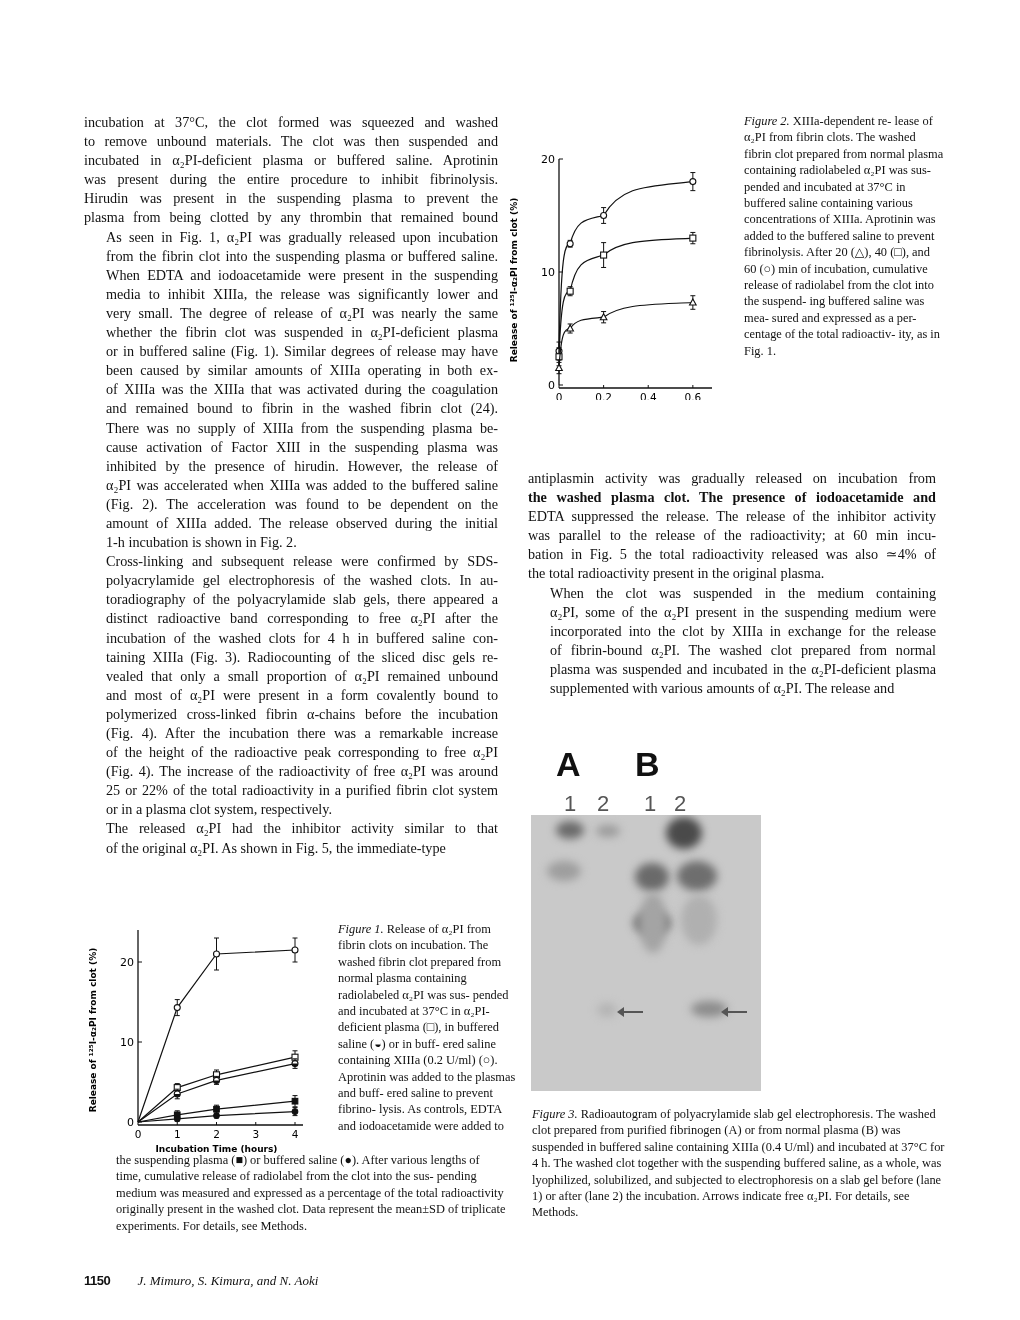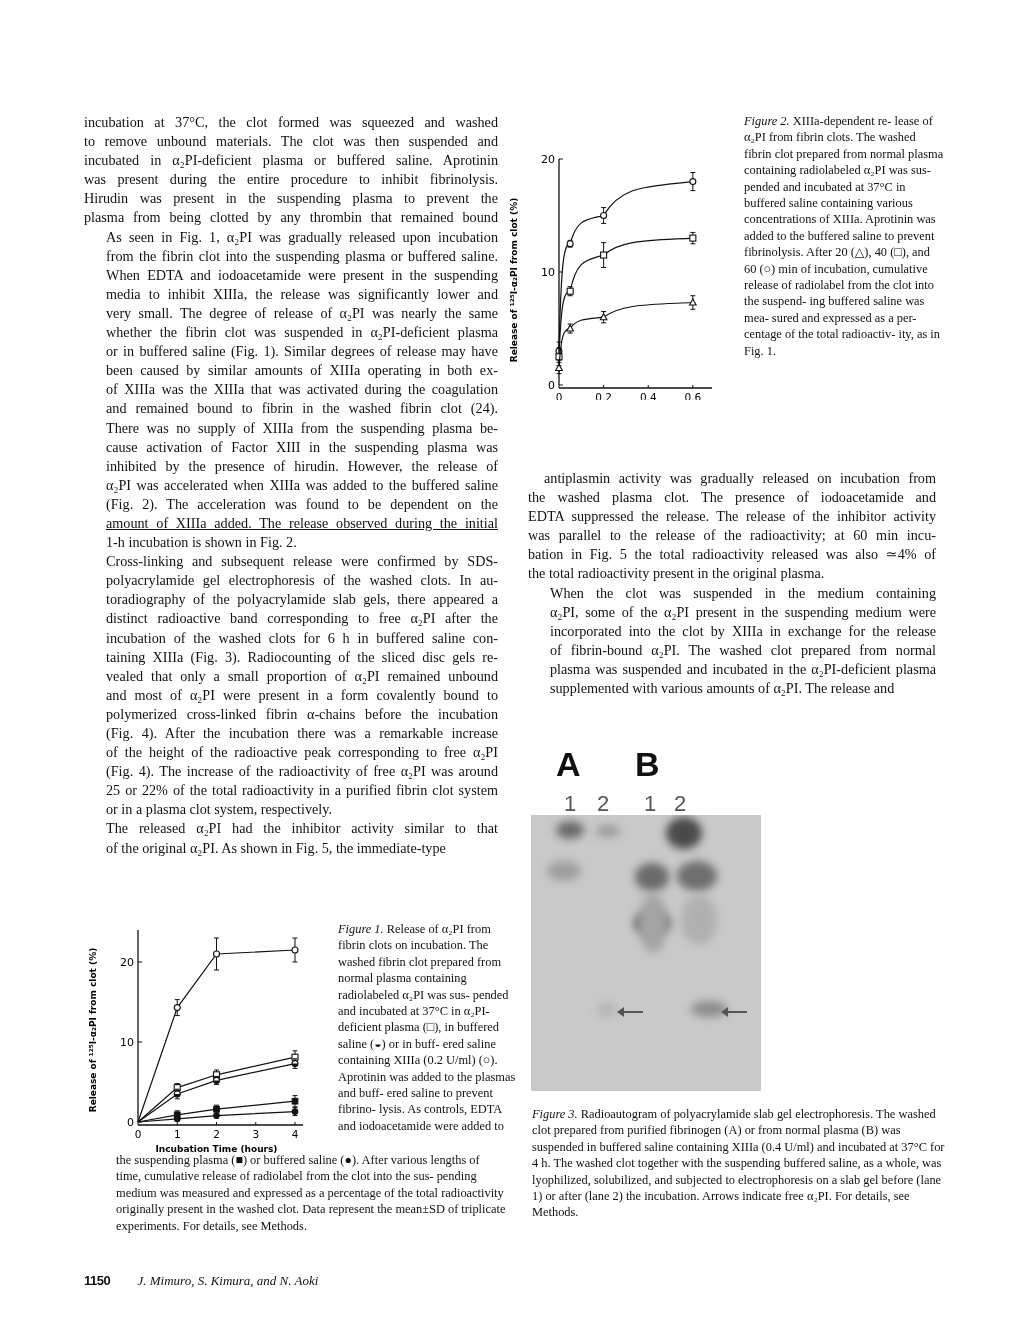--- a/index.html
+++ b/index.html
@@ -45,29 +45,29 @@
       <span style="text-align-last: justify;">whether the fibrin clot was suspended in α₂PI-deficient plasma</span>
       <span style="text-align-last: justify;">or in buffered saline (Fig. 1). Similar degrees of release may have</span>
       <span style="text-align-last: justify;">been caused by similar amounts of XIIIa operating in both ex-</span>
       <span style="text-align-last: justify;">of XIIIa was the XIIIa that was activated during the coagulation</span>
       <span style="text-align-last: justify;">and remained bound to fibrin in the washed fibrin clot (24).</span>
       <span style="text-align-last: justify;">There was no supply of XIIIa from the suspending plasma be-</span>
       <span style="text-align-last: justify;">cause activation of Factor XIII in the suspending plasma was</span>
       <span style="text-align-last: justify;">inhibited by the presence of hirudin. However, the release of</span>
       <span style="text-align-last: justify;">α₂PI was accelerated when XIIIa was added to the buffered saline</span>
       <span style="text-align-last: justify;">(Fig. 2). The acceleration was found to be dependent on the</span>
-      <span style="text-align-last: justify; text-decoration: underline;">amount of XIIIa added. The release observed during the initial</span>
+      <span style="text-align-last: justify;">amount of XIIIa added. The release observed during the initial</span>
       <span style="text-align-last: left;">1-h incubation is shown in Fig. 2.</span>
     </p>
   <p class="ind">
       <span style="text-align-last: justify;">Cross-linking and subsequent release were confirmed by SDS-</span>
       <span style="text-align-last: justify;">polyacrylamide gel electrophoresis of the washed clots. In au-</span>
       <span style="text-align-last: justify;">toradiography of the polyacrylamide slab gels, there appeared a</span>
       <span style="text-align-last: justify;">distinct radioactive band corresponding to free α₂PI after the</span>
-      <span style="text-align-last: justify;">incubation of the washed clots for 6 h in buffered saline con-</span>
+      <span style="text-align-last: justify;">incubation of the washed clots for 4 h in buffered saline con-</span>
       <span style="text-align-last: justify;">taining XIIIa (Fig. 3). Radiocounting of the sliced disc gels re-</span>
       <span style="text-align-last: justify;">vealed that only a small proportion of α₂PI remained unbound</span>
       <span style="text-align-last: justify;">and most of α₂PI were present in a form covalently bound to</span>
       <span style="text-align-last: justify;">polymerized cross-linked fibrin α-chains before the incubation</span>
       <span style="text-align-last: justify;">(Fig. 4). After the incubation there was a remarkable increase</span>
       <span style="text-align-last: justify;">of the height of the radioactive peak corresponding to free α₂PI</span>
       <span style="text-align-last: justify;">(Fig. 4). The increase of the radioactivity of free α₂PI was around</span>
       <span style="text-align-last: justify;">25 or 22% of the total radioactivity in a purified fibrin clot system</span>
       <span style="text-align-last: left;">or in a plasma clot system, respectively.</span>
     </p>
@@ -157,22 +157,22 @@
     </svg>
 </div>
 
 <div class="cap" style="left:744px; top:113px; width:200px;">
   <i>Figure 2.</i>
   <span> XIIIa-dependent re- lease of α₂PI from fibrin clots. The washed fibrin clot prepared from normal plasma containing radiolabeled α₂PI was sus- pended and incubated at 37°C in buffered saline containing various concentrations of XIIIa. Aprotinin was added to the buffered saline to prevent fibrinolysis. After 20 (△), 40 (□), and 60 (○) min of incubation, cumulative release of radiolabel from the clot into the suspend- ing buffered saline was mea- sured and expressed as a per- centage of the total radioactiv- ity, as in Fig. 1.</span>
 </div>
 
 <div class="col" style="left:528px; top:469px; width:408px;">
   <p>
-      <span style="text-align-last: justify; margin-left: 16px;">antiplasmin activity was gradually released on incubation from</span>
-      <span style="text-align-last: justify;">the washed plasma clot. The presence of iodoacetamide and</span>
+      <span style="text-align-last: justify;">antiplasmin activity was gradually released on incubation from</span>
+      <span style="text-align-last: justify; font-weight: bold;">the washed plasma clot. The presence of iodoacetamide and</span>
       <span style="text-align-last: justify;">EDTA suppressed the release. The release of the inhibitor activity</span>
       <span style="text-align-last: justify;">was parallel to the release of the radioactivity; at 60 min incu-</span>
       <span style="text-align-last: justify;">bation in Fig. 5 the total radioactivity released was also ≃4% of</span>
       <span style="text-align-last: left;">the total radioactivity present in the original plasma.</span>
     </p>
   <p class="ind">
       <span style="text-align-last: justify;">When the clot was suspended in the medium containing</span>
       <span style="text-align-last: justify;">α₂PI, some of the α₂PI present in the suspending medium were</span>
       <span style="text-align-last: justify;">incorporated into the clot by XIIIa in exchange for the release</span>
       <span style="text-align-last: justify;">of fibrin-bound α₂PI. The washed clot prepared from normal</span>

